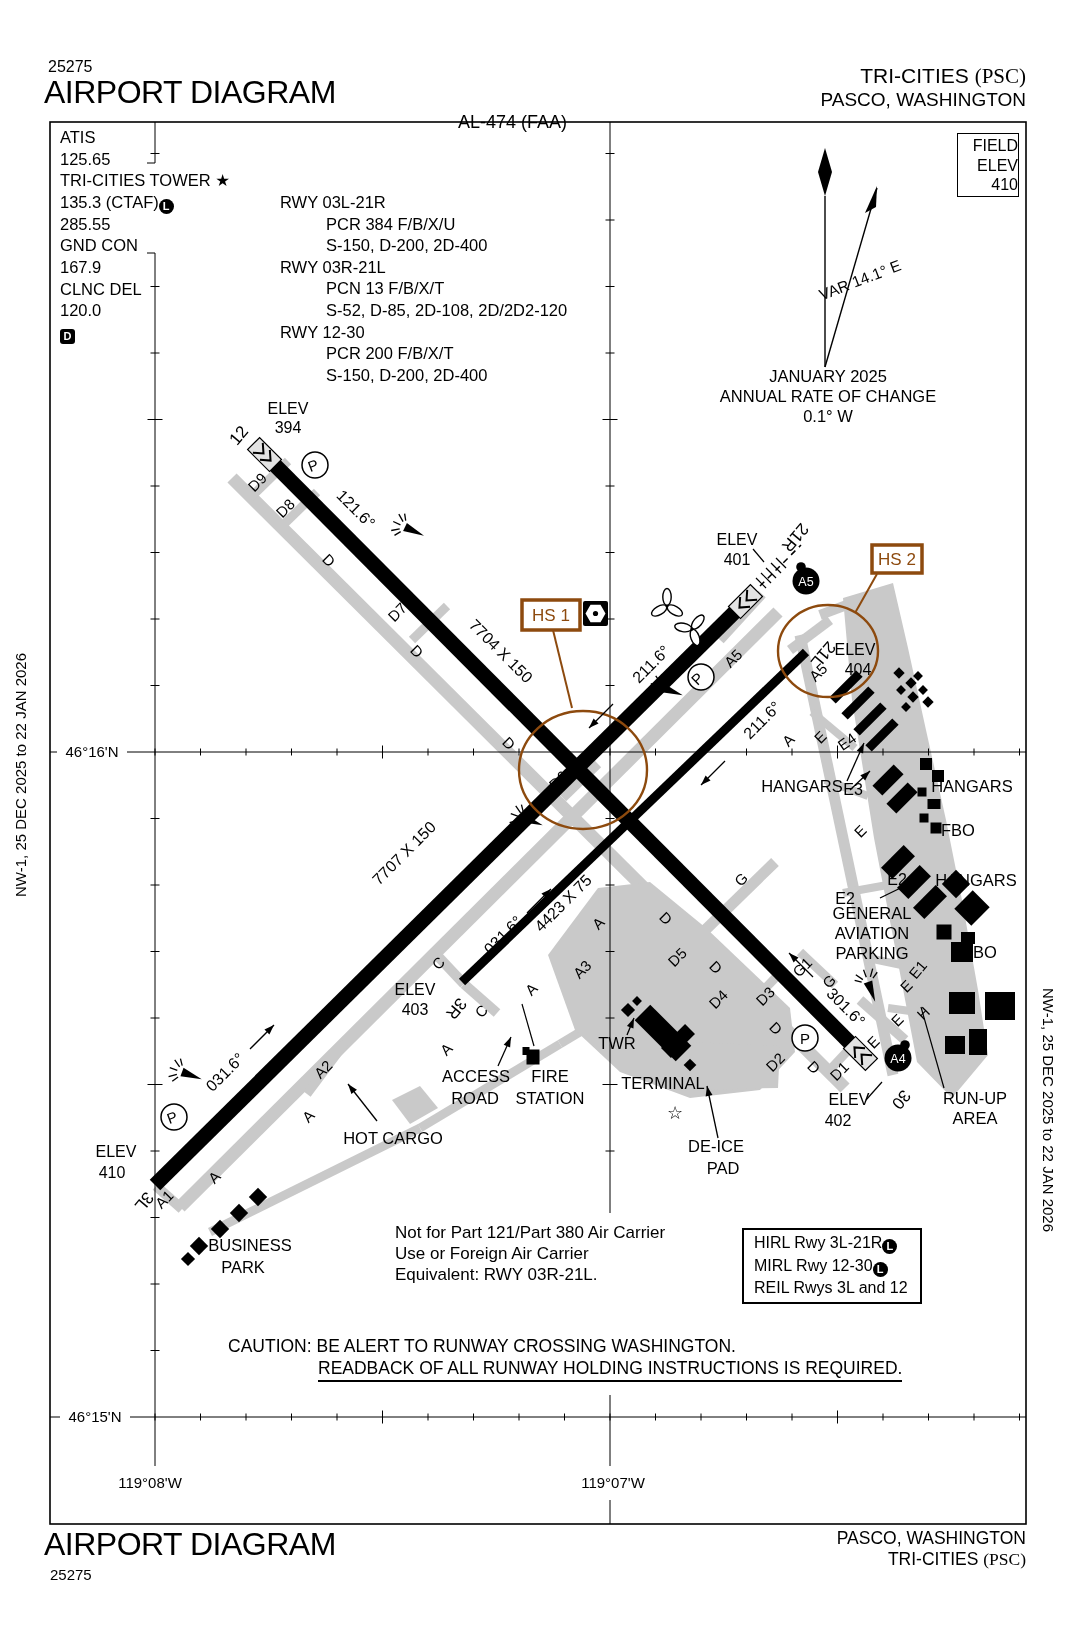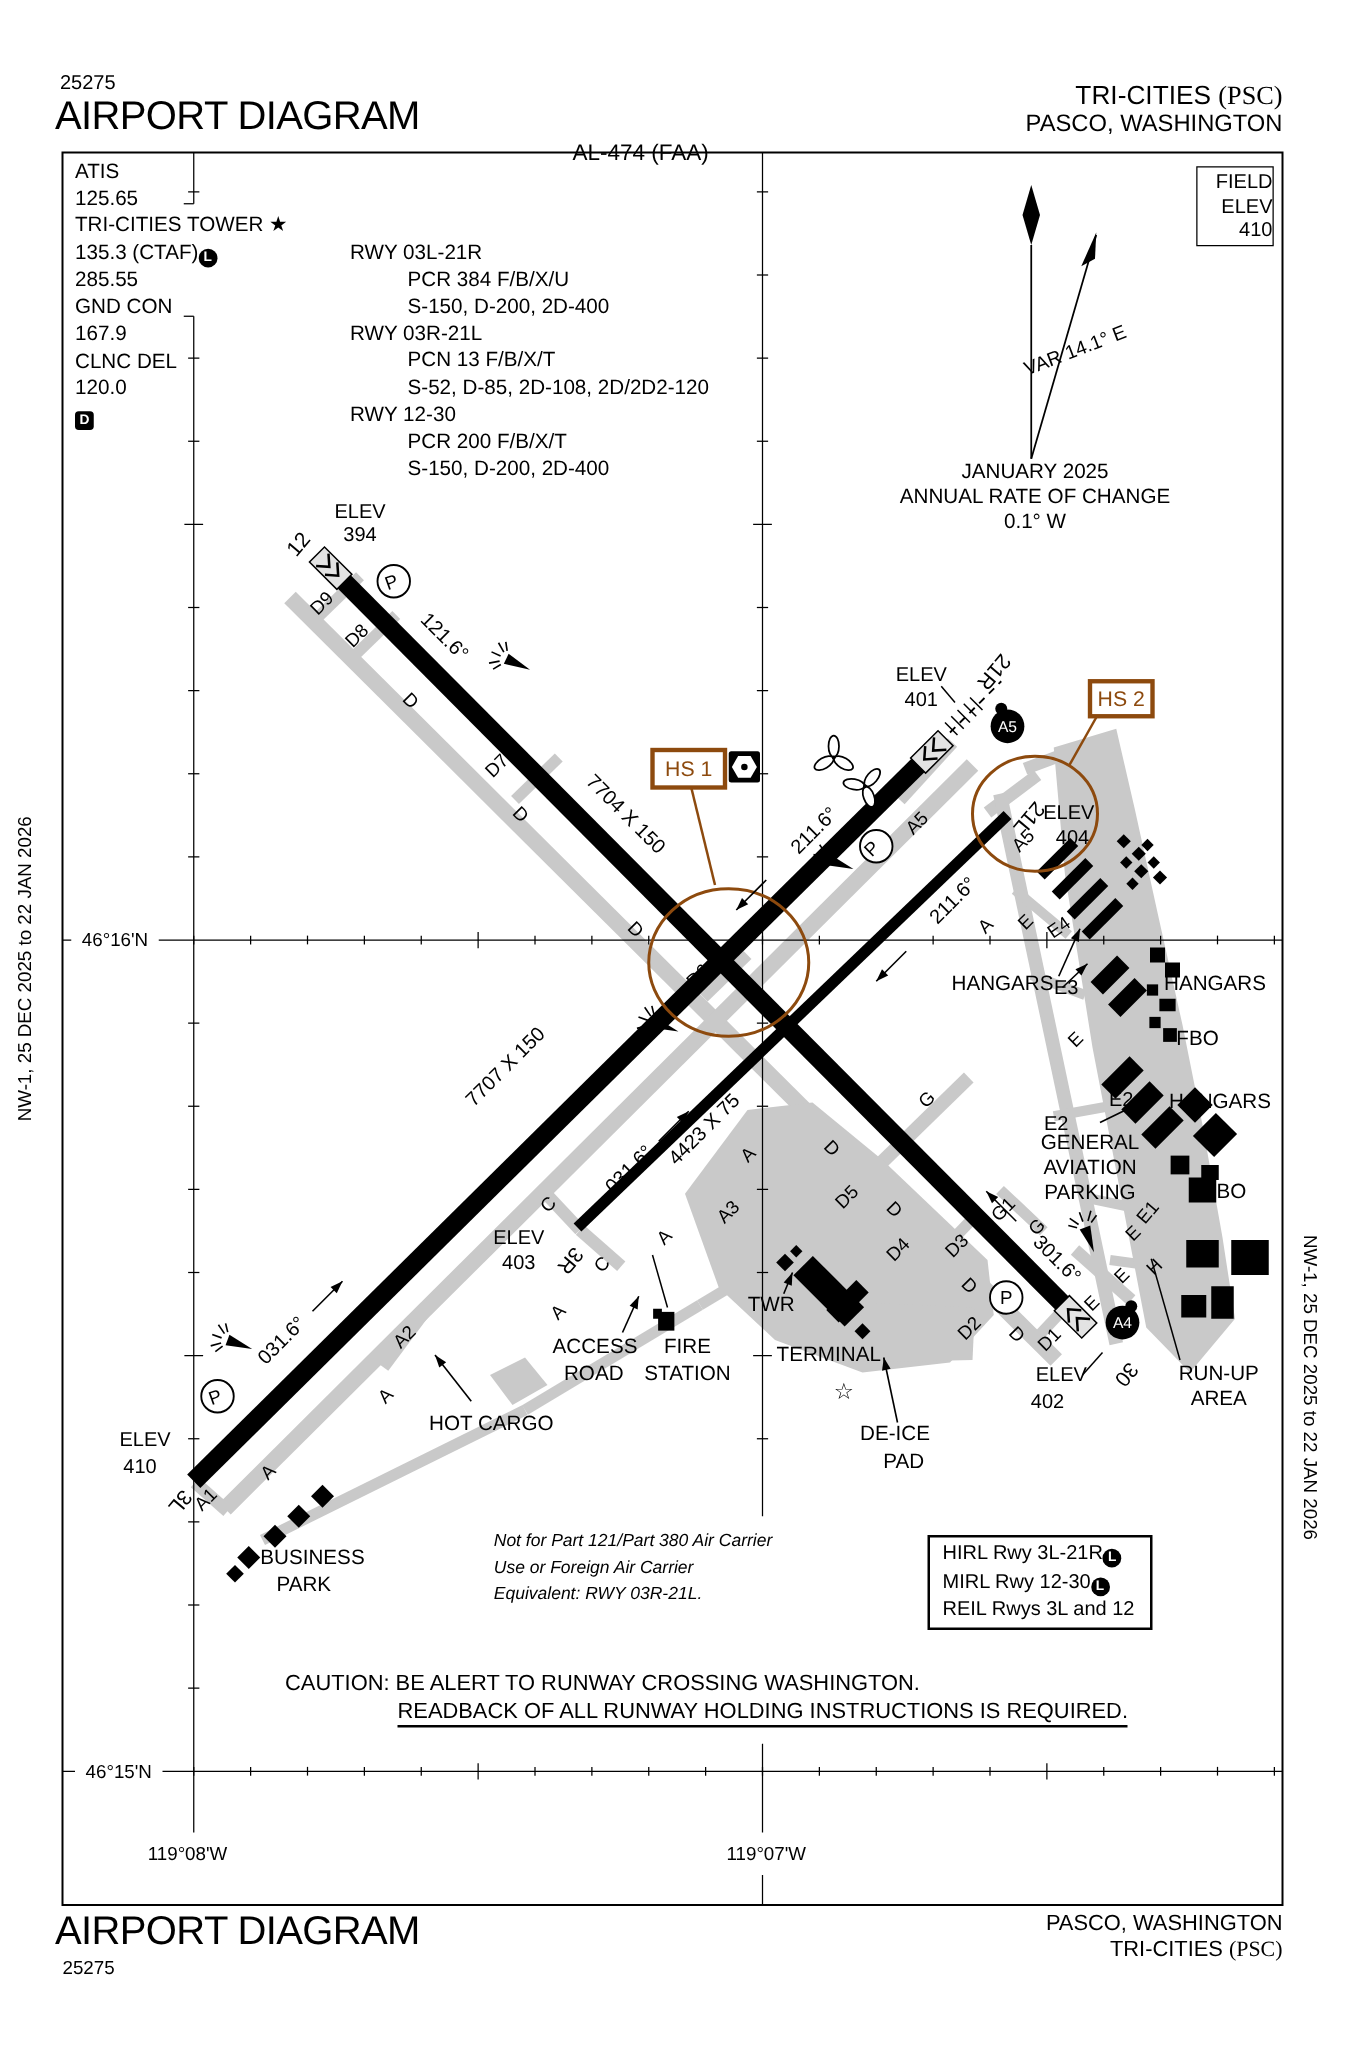--- a/index.html
+++ b/index.html
@@ -6,21 +6,21 @@
   .page{position:relative;width:1076px;height:1650px;background:#fff;overflow:hidden;
         font-family:"Liberation Sans",sans-serif;color:#000;}
   .abs{position:absolute;white-space:nowrap;}
   svg{position:absolute;left:0;top:0;}
   .disc{display:inline-block;width:15px;height:15px;background:#000;color:#fff;border-radius:50%;
         font-size:11px;line-height:15px;text-align:center;font-weight:bold;vertical-align:-2px;}
   .sq{border-radius:3px;}
   .commline{font-size:16.5px;line-height:21.6px;}
   .rwyname{font-size:16.5px;line-height:21.6px;}
   .rwyspec{font-size:16.5px;line-height:21.6px;padding-left:46px;}
-  .notesline{font-size:14px;line-height:21px;font-style:italic;}
+  .notesline{font-size:17px;line-height:21px;}
   .hirlline{font-size:16px;line-height:22.5px;}
   .fieldbox{border:1.6px solid #000;text-align:right;font-size:16px;line-height:19.5px;padding-top:2px;}
   .hirlbox{border:2px solid #000000;padding:2px 0 2px 10px;}
   .vert{transform-origin:center;}
 </style>
 </head>
 <body>
 
 <div class="page">
 

